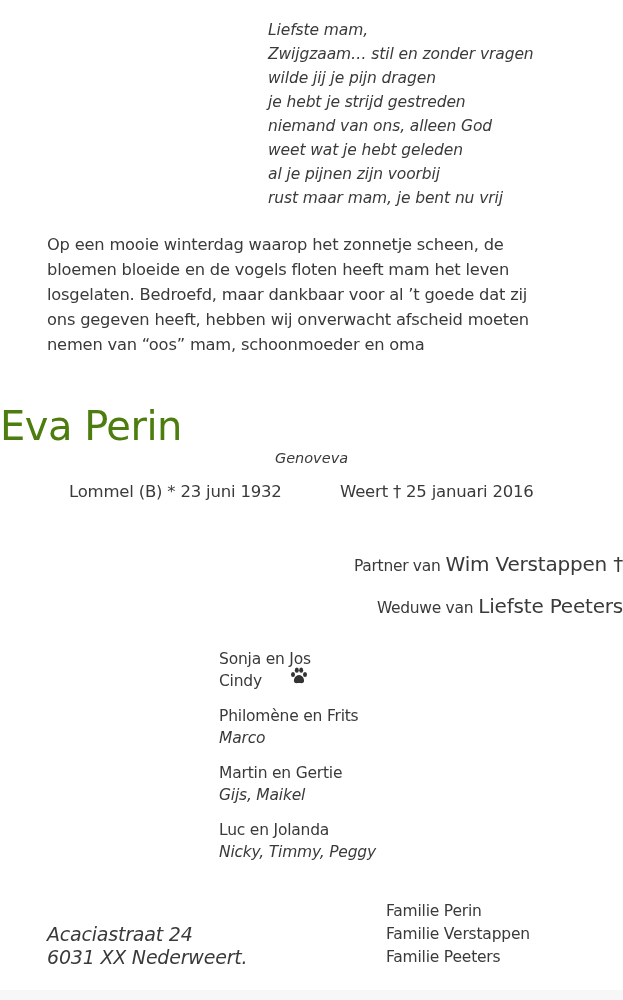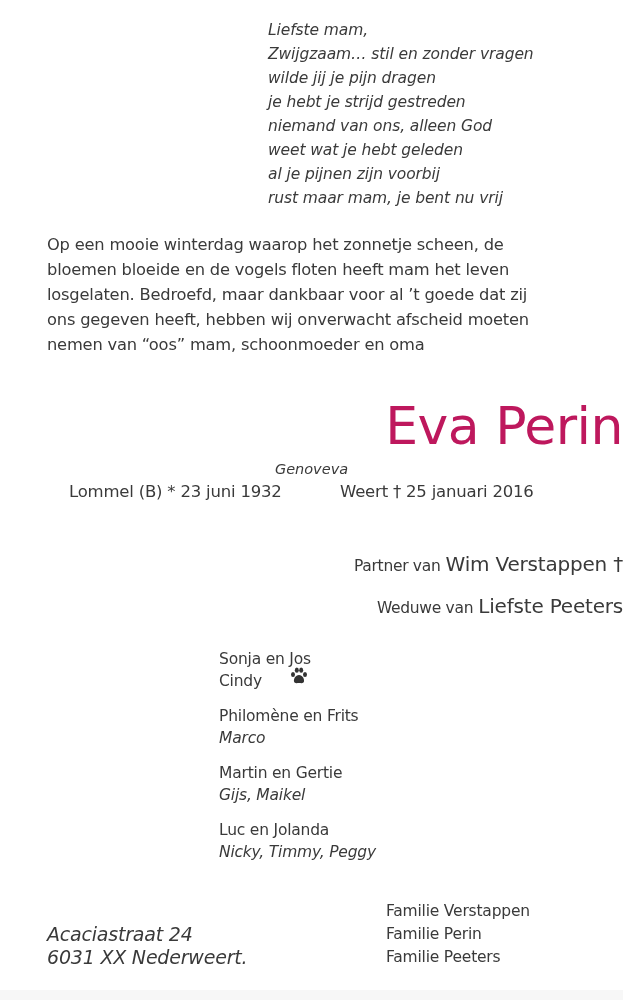--- a/index.html
+++ b/index.html
@@ -45,30 +45,30 @@
       width: 540px;
       font-size: 16.3px;
       line-height: 25px;
       letter-spacing: -0.2px;
     }
     .intro div { white-space: nowrap; }
     .name {
       position: absolute;
       left: 0; width: 623px;
       top: 398px;
-      text-align: right;
-      font-size: 52px;
+      text-align: left;
+      font-size: 40px;
       line-height: 56px;
       letter-spacing: -0.5px;
-      color: #be185d;
+      color: #4d7c0f;
     }
     .given {
       position: absolute;
       left: 0; width: 623px;
-      top: 459px;
+      top: 448px;
       text-align: center;
       font-style: italic;
       font-size: 14.5px;
       line-height: 20px;
     }
     .dates {
       position: absolute;
       top: 480px;
       font-size: 16.5px;
       line-height: 24px;
@@ -193,18 +193,18 @@
       <div class="kids italic">Nicky, Timmy, Peggy</div>
     </div>
   </div>
 
   <div class="address">
     <div>Acaciastraat 24</div>
     <div>6031 XX Nederweert.</div>
   </div>
 
   <div class="families">
+    <div>Familie Perin</div>
     <div>Familie Verstappen</div>
-    <div>Familie Perin</div>
     <div>Familie Peeters</div>
   </div>
 </div>
 <div class="bottom-strip"></div>
 
 </body></html>

